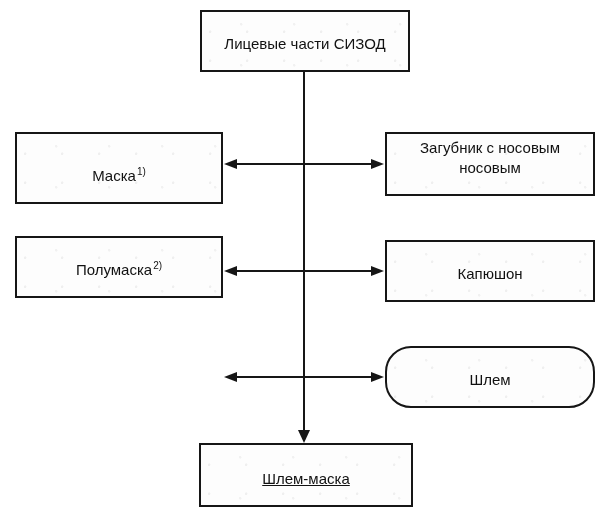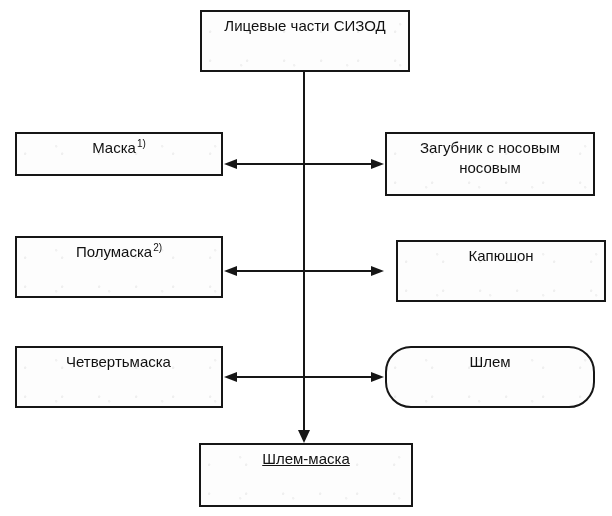--- a/index.html
+++ b/index.html
@@ -25,39 +25,39 @@
   .box {
     position: absolute;
     box-sizing: border-box;
     border: 2px solid #161616;
     background:
       radial-gradient(circle at 22% 68%, #efefef 1px, transparent 1.6px),
       radial-gradient(circle at 74% 30%, #f1f1f1 1px, transparent 1.6px),
       #fdfdfd;
     background-size: 37px 29px, 53px 41px, auto;
     display: flex;
-    align-items: flex-start;
+    align-items: flex-end;
     justify-content: center;
     text-align: center;
     font-size: 15px;
     line-height: 1.35;
-    padding: 4px 18px;
+    padding: 16px 18px;
   }
   .box sup {
     font-size: 10px;
     line-height: 0;
     margin-left: 1px;
   }
   
   .node-root        { left: 200px; top: 10px;  width: 210px; height: 62px; }
-  .node-left-0      { left: 15px;  top: 132px; width: 208px; height: 44px; }
+  .node-left-0      { left: 15px;  top: 132px; width: 208px; height: 72px; }
   .node-left-1      { left: 15px;  top: 236px; width: 208px; height: 62px; }
   .node-left-2      { left: 15px;  top: 346px; width: 208px; height: 62px; }
   .node-right-0     { left: 385px; top: 132px; width: 210px; height: 64px; }
-  .node-right-1     { left: 396px; top: 240px; width: 210px; height: 62px; }
+  .node-right-1     { left: 385px; top: 240px; width: 210px; height: 62px; }
   .node-right-2     { left: 385px; top: 346px; width: 210px; height: 62px; border-radius: 26px; }
   .node-bottom      { left: 199px; top: 443px; width: 214px; height: 64px; text-decoration: underline; }
 </style>
 </head>
 <body>
 
 <div class="stage">
 
   <svg class="connectors" width="612" height="516" viewBox="0 0 612 516">
 
@@ -80,23 +80,20 @@
   <div class="box node-root">
     <span>Лицевые части СИЗОД</span>
   </div>
 
   <div class="box node-left-0">
     <span><span>Маска</span><sup>1)</sup></span>
   </div>
   <div class="box node-left-1">
     <span><span>Полумаска</span><sup>2)</sup></span>
   </div>
-  <div class="box node-left-2">
-    <span><span>Четвертьмаска</span><sup></sup></span>
-  </div>
 
   <div class="box node-right-0">
     <span>Загубник с носовым носовым</span>
   </div>
   <div class="box node-right-1">
     <span>Капюшон</span>
   </div>
   <div class="box node-right-2">
     <span>Шлем</span>
   </div>

